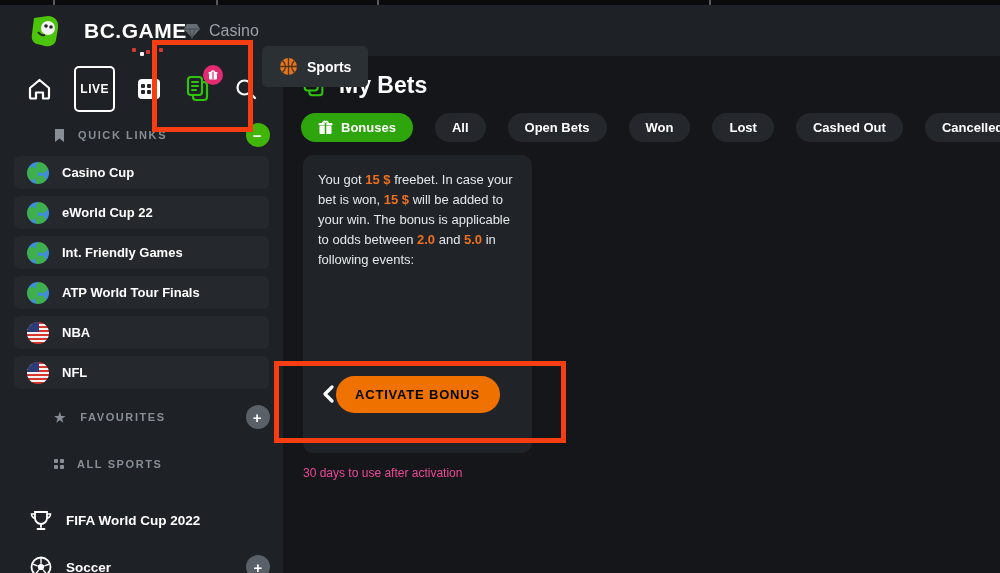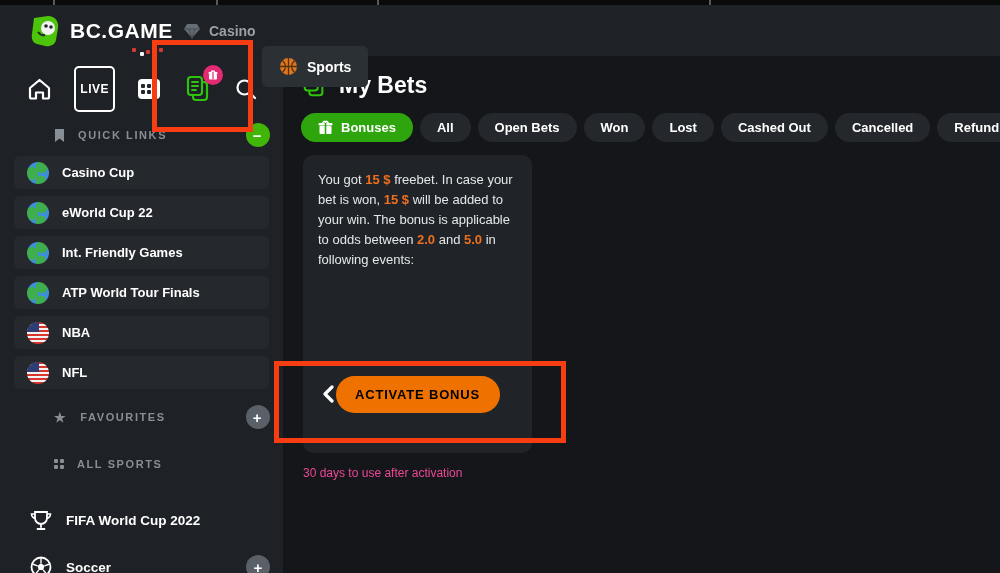--- a/index.html
+++ b/index.html
@@ -9,27 +9,27 @@
     background:#141619;
     font-family:"Liberation Sans", sans-serif;
     color:#fff;
     -webkit-font-smoothing:antialiased;
   }
   
   .top-strip { position:absolute; top:0; left:0; width:1000px; height:5px; background:#0a0a0b; z-index:5;}
   .top-strip .tick { position:absolute; top:0; width:2px; height:5px; background:#555a5e; }
   
   .header { position:absolute; top:5px; left:0; width:1000px; height:51px; background:#1e2125; z-index:4; }
-  .logo { position:absolute; left:28px; top:9px; display:flex; align-items:center; gap:8px; cursor:pointer; }
+  .logo { position:absolute; left:28px; top:9px; display:flex; align-items:center; gap:22px; cursor:pointer; }
   .logo-mark { width:34px; height:34px; position:relative; }
   .logo-text { font-size:21px; font-weight:bold; letter-spacing:0.5px; position:relative; }
   .logo-confetti { position:absolute; left:104px; top:34px; width:4px; height:4px; background:#d23b2f;
     box-shadow: 14px 2px 0 #d23b2f, 27px 0 0 #d23b2f, 8px 4px 0 #f5f5f5; border-radius:1px; }
   .casino-btn { position:absolute; left:183px; top:13px; height:26px; display:flex; align-items:center; gap:8px;
-    color:#9aa1a8; font-size:14px; font-weight:bold; cursor:pointer; }
+    color:#9aa1a8; font-size:16px; font-weight:normal; cursor:pointer; }
   .sports-btn { position:absolute; left:262px; top:5px; height:41px; padding:0 17px; background:#2b3034; border-radius:5px;
     display:flex; align-items:center; gap:9px; font-size:14px; font-weight:bold; color:#fff; cursor:pointer;margin-top:36px; }
   
   .sidebar { position:absolute; top:56px; left:0; width:283px; height:517px; background:#1e2125; overflow:hidden; }
   .nav-icons { display:flex; justify-content:space-between; align-items:center; padding:17px 26px 0 28px; height:48px; }
   .nav-icon { position:relative; cursor:pointer; display:flex; align-items:center; justify-content:center; }
   .live-badge { border:2px solid #fff; border-radius:5px; padding:14px 4px; font-size:12px; font-weight:bold; letter-spacing:0.5px; color:#fff; }
   .cal-box { width:22px; height:20px; background:#fff; border-radius:4px; display:grid; grid-template-columns:repeat(3,4px);
     grid-template-rows:repeat(2,4px); gap:2px; align-content:center; justify-content:center; }
   .cal-box b { background:#23262a; border-radius:1px; }
@@ -59,21 +59,21 @@
   .grid-glyph { width:4px; height:4px; background:#878e96; border-radius:1px;
     box-shadow:6px 0 0 #878e96, 0 6px 0 #878e96, 6px 6px 0 #878e96; margin:-6px 6px 0 0; }
   .sport-row { position:relative; display:flex; align-items:center; gap:14px; padding-left:30px; height:26px;
     font-size:13.5px; font-weight:bold; cursor:pointer; }
   .fifa-row { margin-top:31px; }
   .soccer-row { margin-top:21px; }
   
   .main { position:absolute; top:56px; left:283px; width:717px; height:517px; background:#141619; }
   .title-row { display:flex; align-items:center; gap:12px; padding:15px 0 0 18px; }
   .page-title { font-size:23px; font-weight:bold; }
-  .tabs { display:flex; gap:7px; margin:14px 0 0 18px; }
+  .tabs { display:flex; gap:22px; margin:14px 0 0 18px; }
   .tab { height:29px; padding:0 17px; border-radius:15px; background:#24282c; display:flex; align-items:center; gap:8px;
     font-size:13px; font-weight:bold; color:#fff; cursor:pointer; white-space:nowrap; }
   .tab.active { background:#2fa50d; }
   
   .bonus-card { position:absolute; left:20px; top:99px; width:229px; height:298px; background:#202428; border-radius:10px; }
   .bonus-desc { margin:15px 14px 0 15px; font-size:13px; line-height:20px; color:#e4e7ea; font-weight:500; }
   .hl { color:#ed6f1f; font-weight:bold; }
   .all-events { margin:9px 15px 0; height:40px; background:#2a2f34; border-radius:8px;
     display:flex; align-items:center; justify-content:center; font-size:14px; font-weight:bold; cursor:pointer; }
   .activate-row { position:absolute; left:0; top:221px; width:100%; height:37px; }

